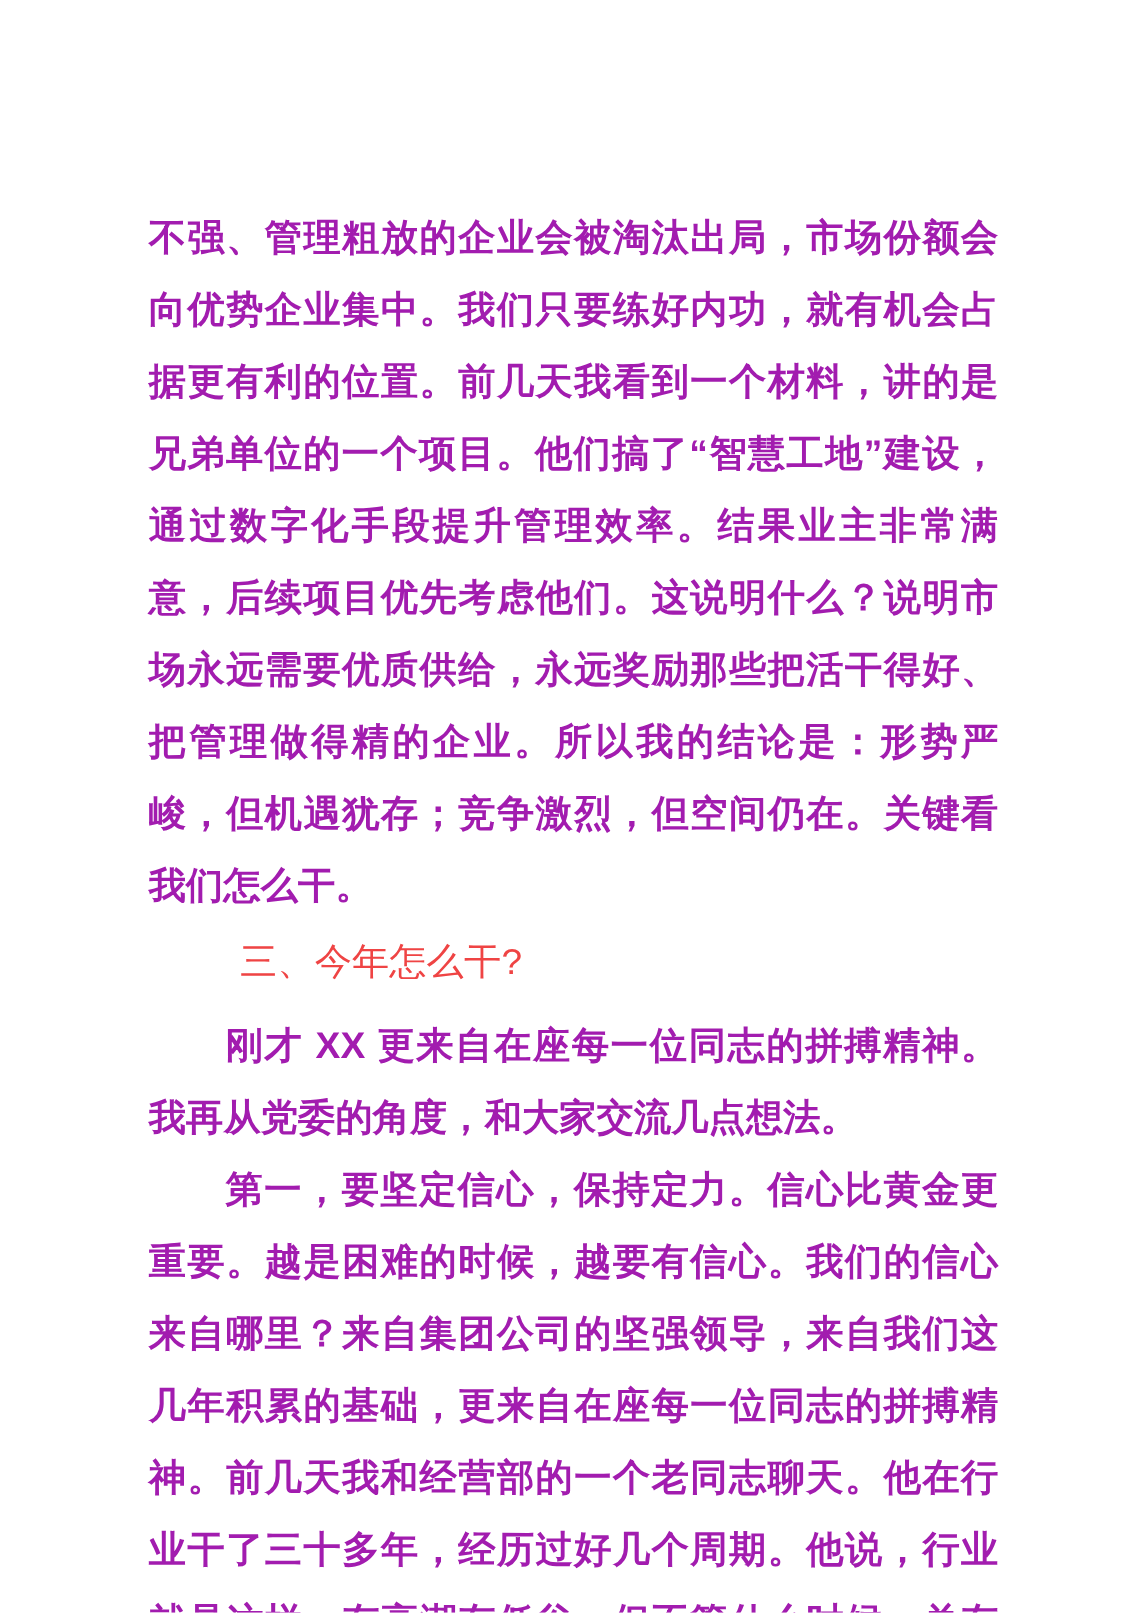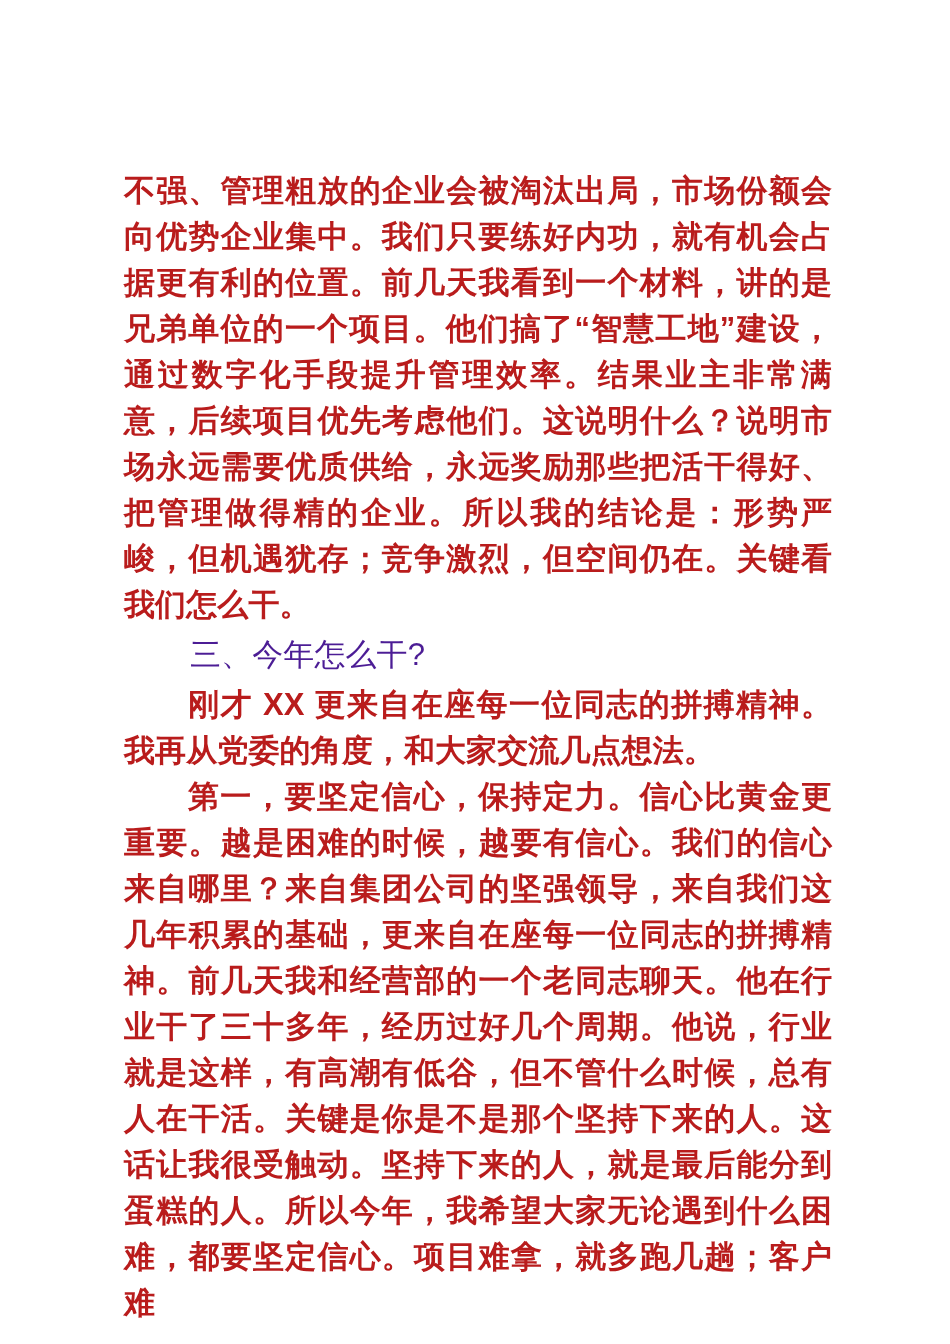--- a/index.html
+++ b/index.html
@@ -25,43 +25,43 @@
   .text-column {
     position: absolute;
     left: 124px;
     top: 168px;
     width: 708px;
   }
 
   .para {
     margin: 0;
     font-size: 31px;
-    line-height: 46px;
-    color: #b91c1c;
+    line-height: 60px;
+    color: #a21caf;
     text-align: justify;
     text-justify: inter-ideograph;
     text-indent: 0;
     font-weight: 600;
     letter-spacing: 0.1px;
     -webkit-font-smoothing: antialiased;
   }
 
   .para.indent {
     text-indent: 64px;
   }
 
   .heading {
-    margin: 2px;
+    margin: 12px;
     font-size: 31px;
     line-height: 49.5px;
-    color: #4c1d95;
+    color: #ef4444;
     text-align: left;
     text-indent: 64px;
     font-weight: 400;
-    font-family: Liberation Sans, sans-serif;
+    font-family: Liberation Mono, monospace;
     letter-spacing: 0.1px;
   }
 </style>
 </head>
 <body>
 
 <div class="page">
   <div class="text-column">
 
     <p class="para">不强、管理粗放的企业会被淘汰出局，市场份额会向优势企业集中。我们只要练好内功，就有机会占据更有利的位置。前几天我看到一个材料，讲的是兄弟单位的一个项目。他们搞了“智慧工地”建设，通过数字化手段提升管理效率。结果业主非常满意，后续项目优先考虑他们。这说明什么？说明市场永远需要优质供给，永远奖励那些把活干得好、把管理做得精的企业。所以我的结论是：形势严峻，但机遇犹存；竞争激烈，但空间仍在。关键看我们怎么干。</p>

